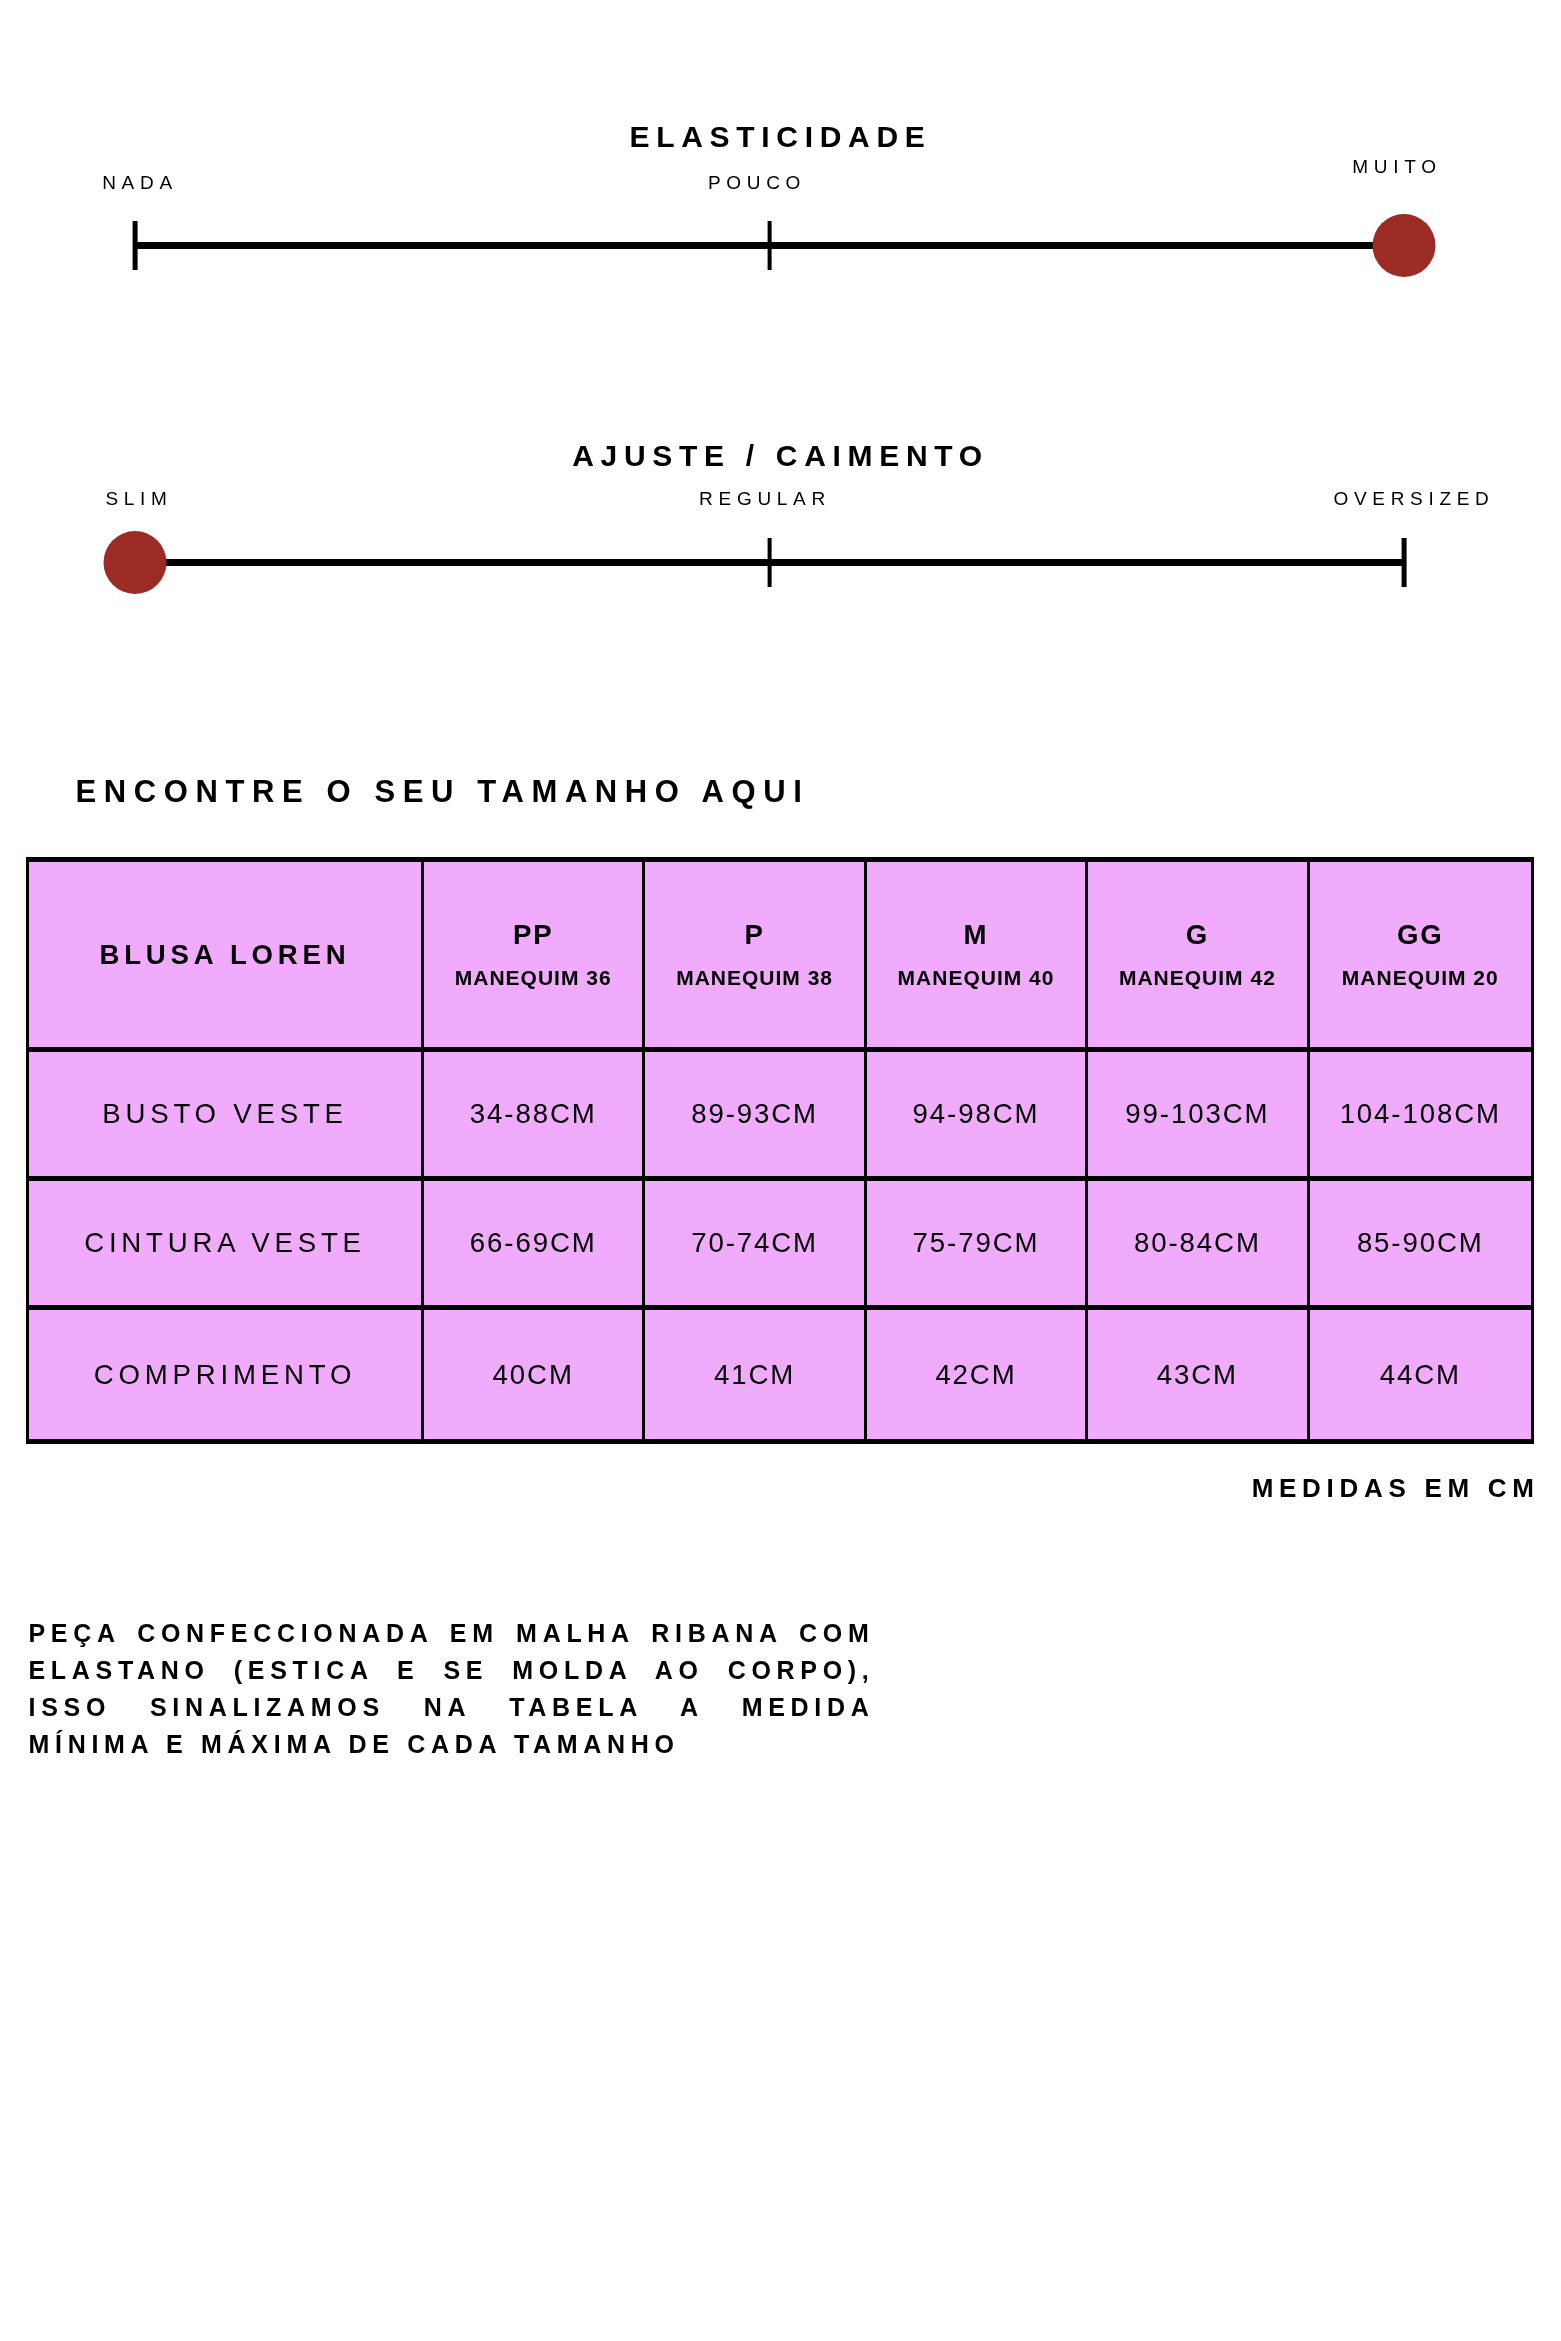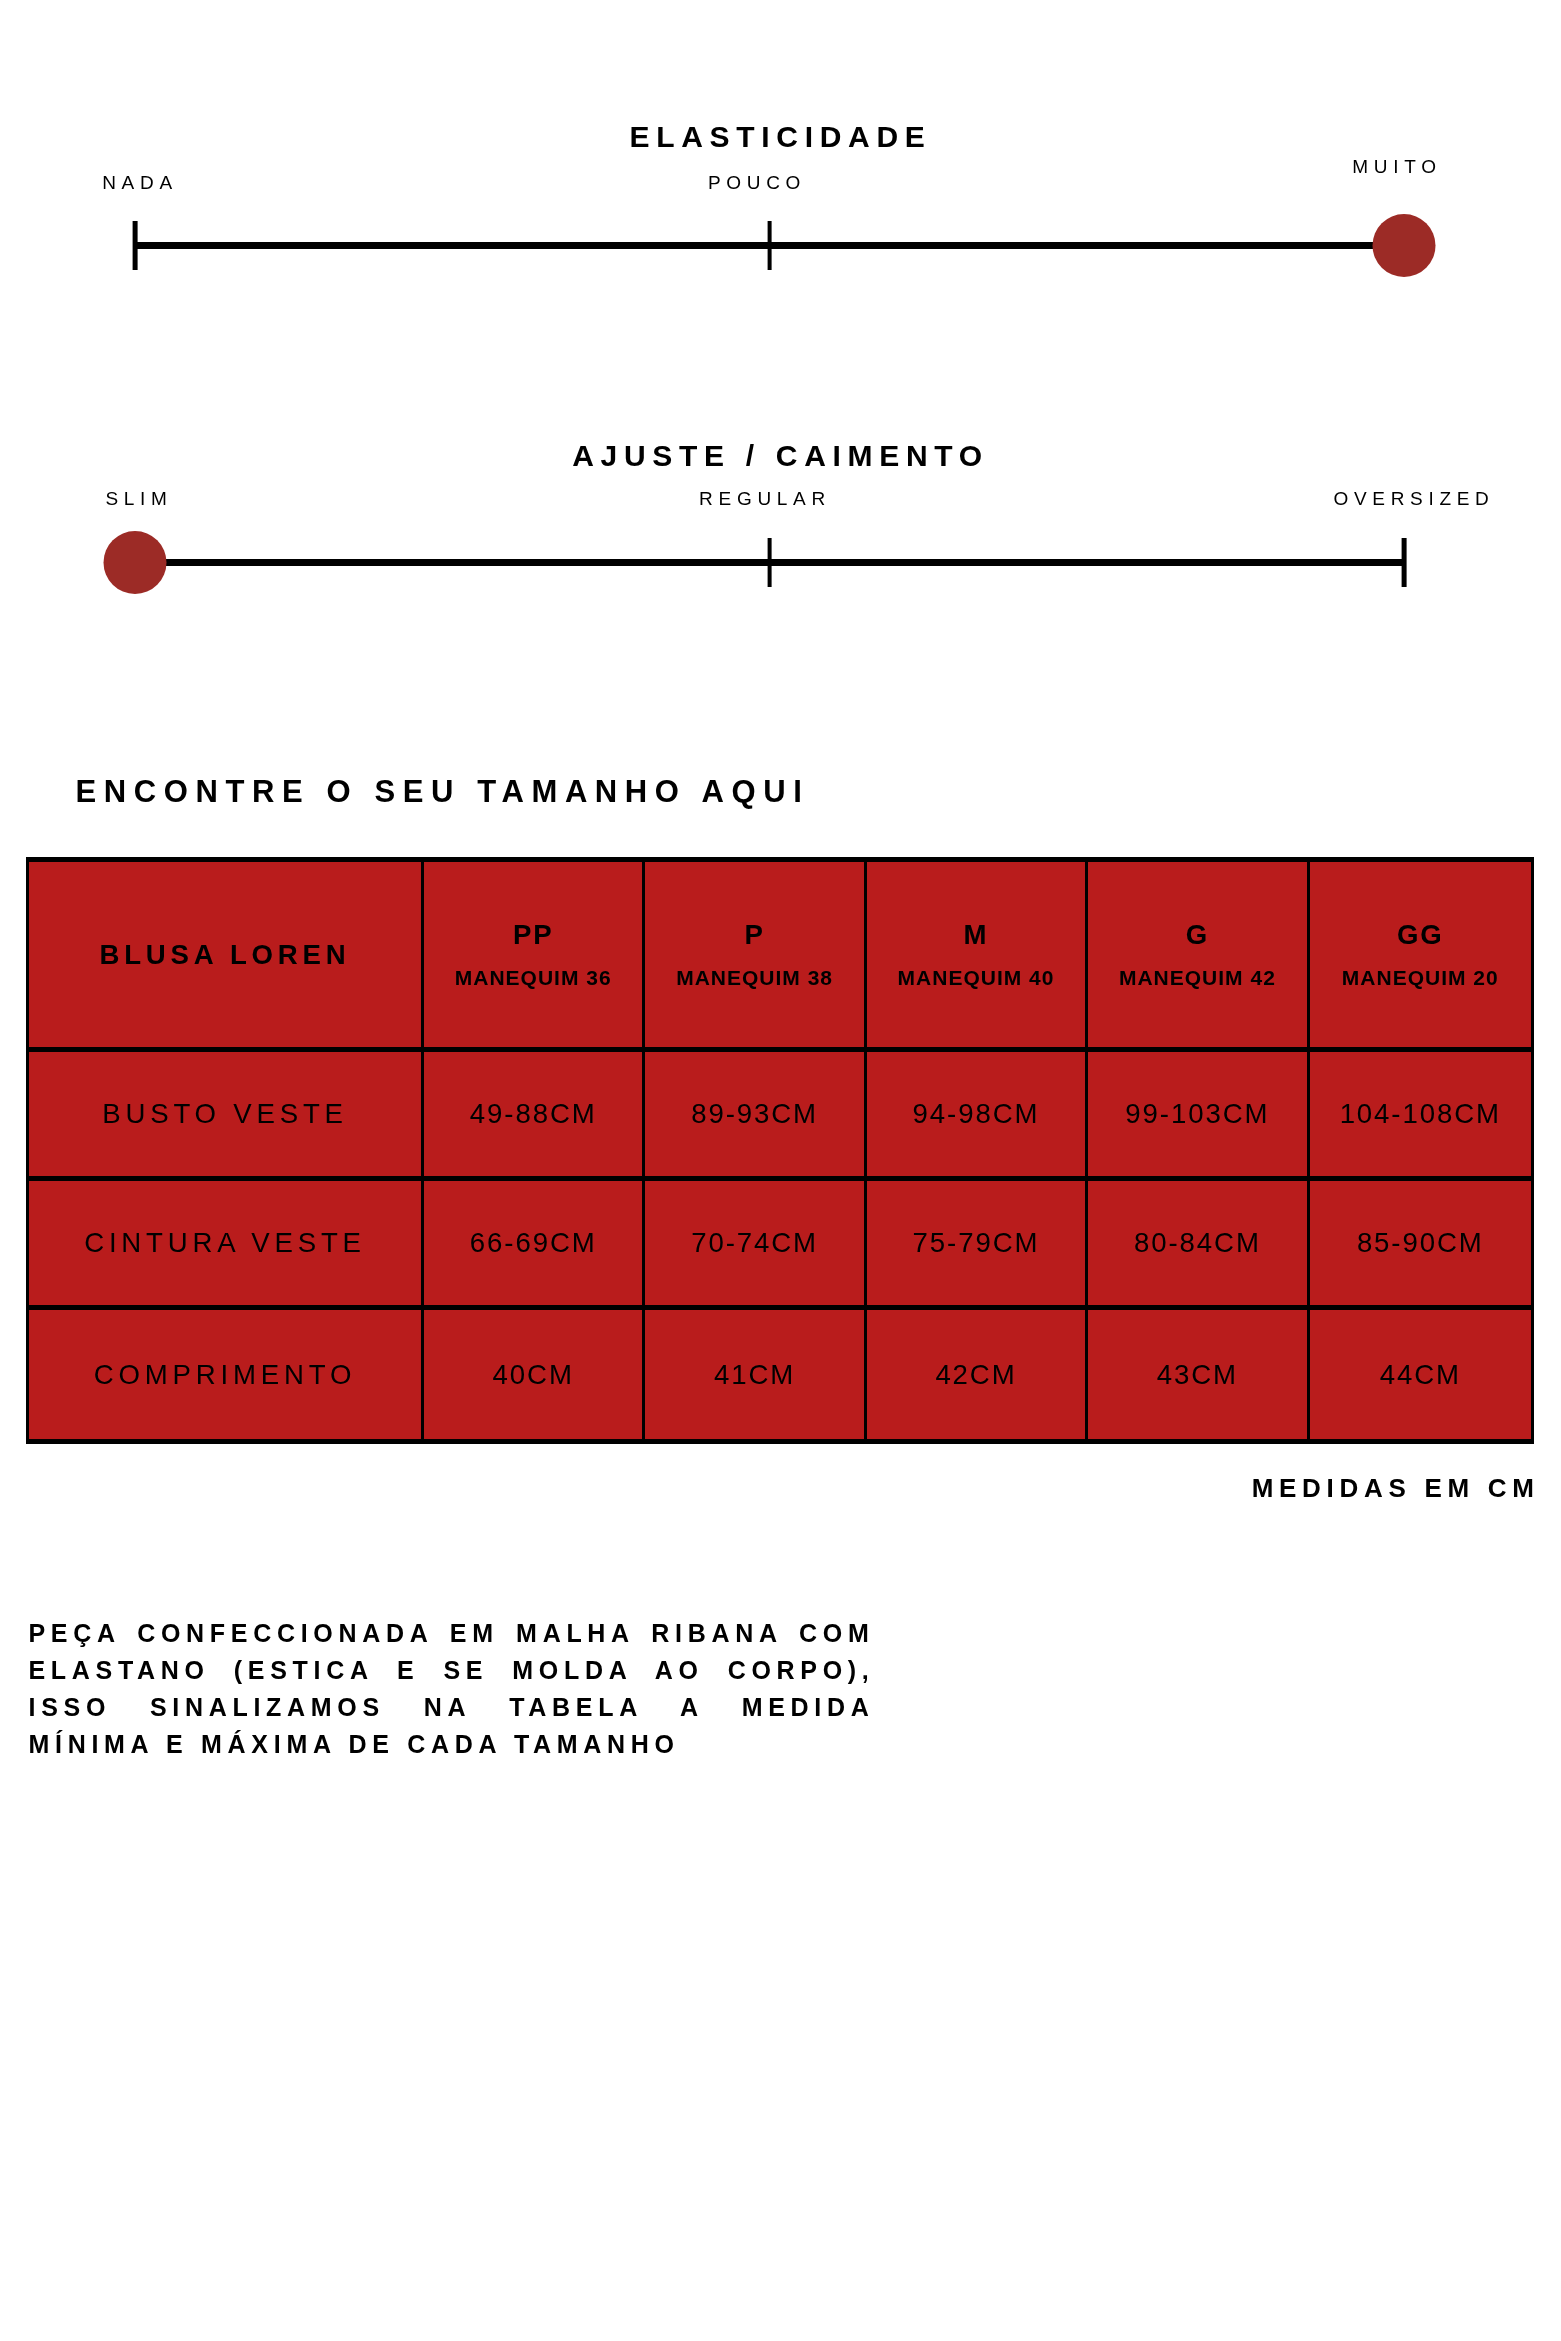--- a/index.html
+++ b/index.html
@@ -75,21 +75,21 @@
     position: absolute;
     left: 26px;
     top: 857px;
     width: 1508px;
     box-sizing: border-box;
     border: solid #000000;
     border-width: 5.7px 3.8px;
     display: grid;
     grid-template-columns: 26.3% 14.74% 14.74% 14.74% 14.74% 14.74%;
     grid-template-rows: 190px 129px 129px 129px;
-    background: #b91c1c;
+    background: #f0abfc;
   }
   .cell {
     box-sizing: border-box;
     border-right: 3.8px solid #000000;
     border-bottom: 5.7px solid #000000;
     display: flex;
     flex-direction: column;
     align-items: center;
     justify-content: center;
     text-align: center;
@@ -217,21 +217,21 @@
     </div>
     <div class="cell last-col">
       <div class="size-big">GG</div>
       <div class="mannequin">MANEQUIM 20</div>
     </div>
 
     <div class="cell">
       <div class="row-label">BUSTO VESTE</div>
     </div>
     <div class="cell">
-      <div class="cell-value">49-88CM</div>
+      <div class="cell-value">34-88CM</div>
     </div>
     <div class="cell">
       <div class="cell-value">89-93CM</div>
     </div>
     <div class="cell">
       <div class="cell-value">94-98CM</div>
     </div>
     <div class="cell">
       <div class="cell-value">99-103CM</div>
     </div>

